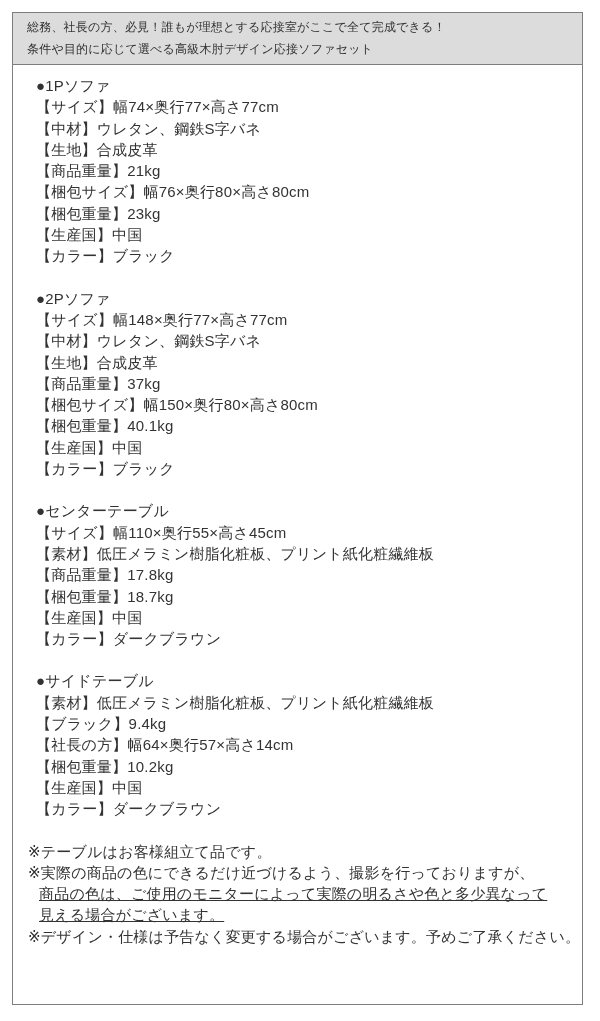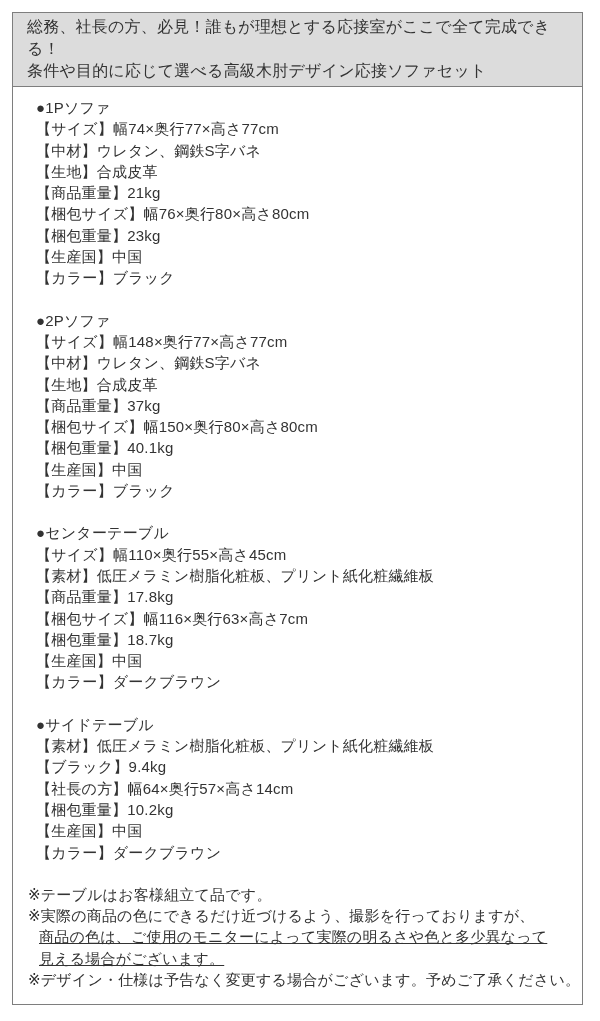--- a/index.html
+++ b/index.html
@@ -24,21 +24,21 @@
     border: 1px solid #7e7e7e;
     background: #ffffff;
     box-sizing: border-box;
     overflow: hidden;
   }
   .sheet-header {
     background: #dcdcdc;
     border-bottom: 1px solid #7e7e7e;
     padding: 3px 14px 4px 14px;
     color: #333333;
-    font-size: 16px;
+    font-size: 12px;
     line-height: 22px;
     letter-spacing: 0.2px;
   }
   .sheet-body {
     padding: 10px 15px 12px 15px;
     color: #333333;
     font-size: 15px;
     line-height: 21.3px;
     letter-spacing: 0.2px;
   }
@@ -81,21 +81,20 @@
             <div class="spec-line">【梱包サイズ】幅150×奥行80×高さ80cm</div>
             <div class="spec-line">【梱包重量】40.1kg</div>
             <div class="spec-line">【生産国】中国</div>
             <div class="spec-line">【カラー】ブラック</div>
           </div>
           <div class="product-section">
             <div class="product-title"><span class="bullet">●</span><span>センターテーブル</span></div>
             <div class="spec-line">【サイズ】幅110×奥行55×高さ45cm</div>
             <div class="spec-line">【素材】低圧メラミン樹脂化粧板、プリント紙化粧繊維板</div>
             <div class="spec-line">【商品重量】17.8kg</div>
-            <div class="spec-line">【梱包サイズ】幅116×奥行63×高さ7cm</div>
             <div class="spec-line">【梱包重量】18.7kg</div>
             <div class="spec-line">【生産国】中国</div>
             <div class="spec-line">【カラー】ダークブラウン</div>
           </div>
           <div class="product-section">
             <div class="product-title"><span class="bullet">●</span><span>サイドテーブル</span></div>
             <div class="spec-line">【素材】低圧メラミン樹脂化粧板、プリント紙化粧繊維板</div>
             <div class="spec-line">【ブラック】9.4kg</div>
             <div class="spec-line">【社長の方】幅64×奥行57×高さ14cm</div>
             <div class="spec-line">【梱包重量】10.2kg</div>

